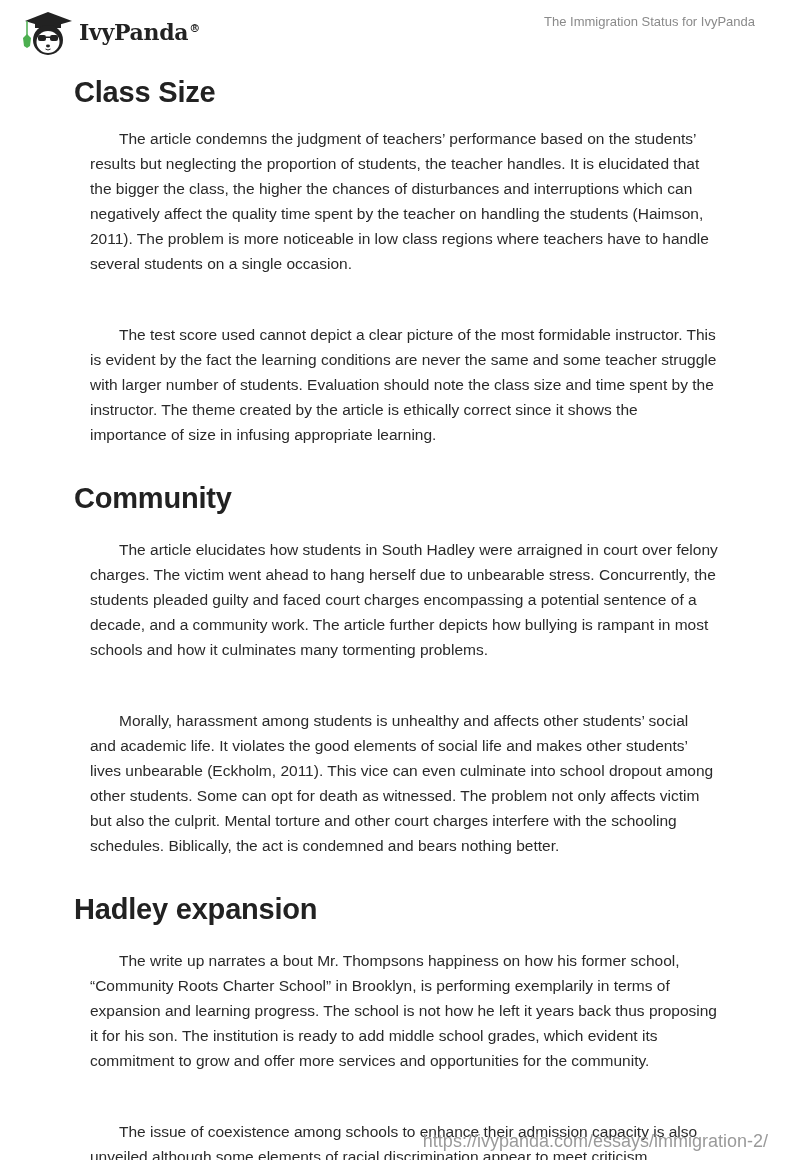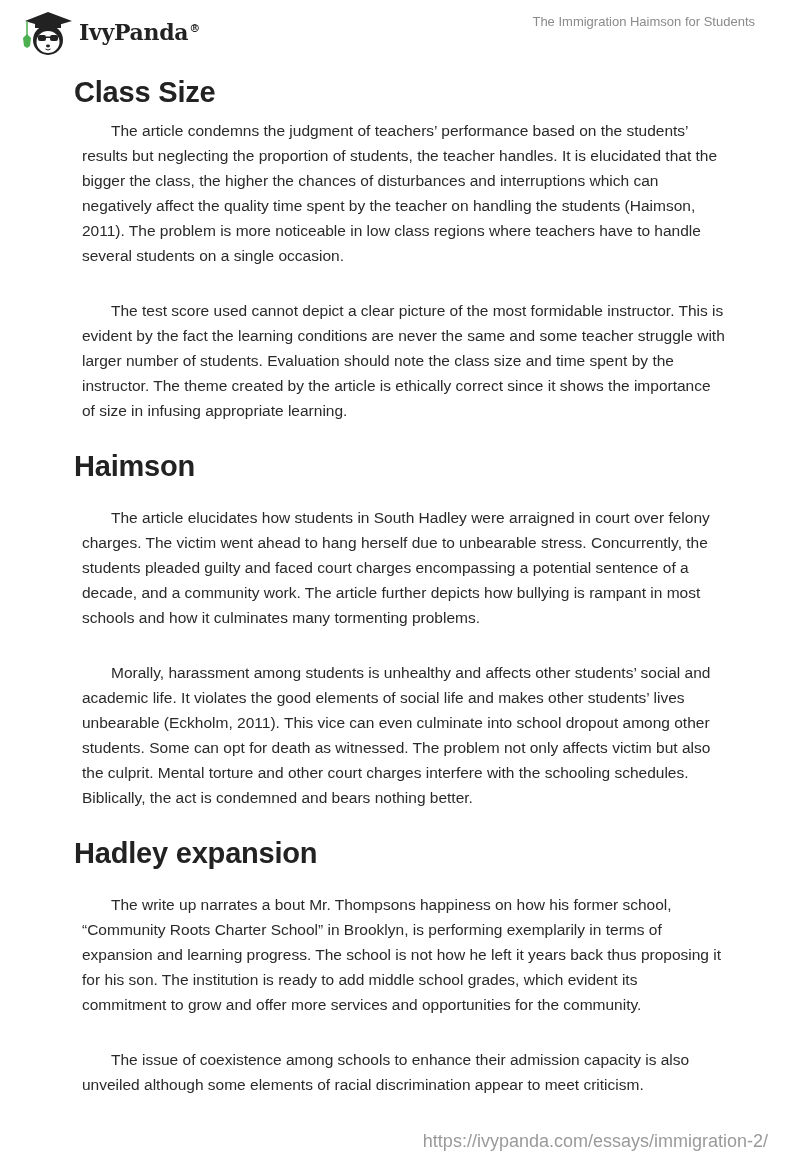--- a/index.html
+++ b/index.html
@@ -5,21 +5,21 @@
     html, body { margin: 0; padding: 0; background: #ffffff; }
     body { width: 800px; height: 1160px; position: relative; overflow: hidden; font-family: "Liberation Sans", sans-serif; color: #222; }
     .header { position: absolute; left: 0; top: 0; width: 788px; height: 60px; }
     .logo { position: absolute; left: 17px; top: 8px; display: flex; align-items: center; }
     .logo svg { width: 58px; height: 48px; }
     .logo-text { font-family: "DejaVu Serif", serif; font-weight: bold; font-size: 22px; color: #222; margin-left: 4px; letter-spacing: -0.3px; }
     .logo-reg { font-size: 11px; vertical-align: super; font-weight: bold; margin-left: 1px; }
     .doc-title { position: absolute; right: 33px; top: 14px; font-size: 13px; color: #8a8a8a; }
     .content { position: absolute; left: 74px; top: 74px; width: 660px; }
     h2 { font-size: 29px; font-weight: bold; margin: 0; color: #222; line-height: 36px; letter-spacing: -0.2px; }
-    p { font-size: 15.5px; line-height: 25px; margin: 8px; text-indent: 29px; color: #2a2a2a; }
+    p { font-size: 15.5px; line-height: 25px; margin: 16px; text-indent: 29px; color: #2a2a2a; }
     .s1-h { }
     .gap-p { height: 14px; }
     .gap-h { height: 14px; }
     .footer-url { position: absolute; right: 32px; top: 1131px; font-size: 18px; color: #9a9a9a; }
   </style>
 </head>
 <body>
 
 <div class="header">
   <div class="logo">
@@ -36,33 +36,33 @@
 
       <rect x="21" y="27" width="8" height="6" rx="2" fill="#222"></rect>
       <rect x="33" y="27" width="8" height="6" rx="2" fill="#222"></rect>
       <rect x="29" y="28.5" width="4" height="1.5" fill="#222"></rect>
 
       <ellipse cx="31" cy="38" rx="2" ry="1.4" fill="#222"></ellipse>
       <path d="M28.5,41 Q31,43 33.5,41" stroke="#222" stroke-width="1" fill="none"></path>
     </svg>
     <span class="logo-text"><span>IvyPanda</span><span class="logo-reg">®</span></span>
   </div>
-  <div class="doc-title">The Immigration Haimson for Students</div>
+  <div class="doc-title">The Immigration Status for IvyPanda</div>
 </div>
 
 <div class="content">
   <section>
     <h2 class="s1-h">Class Size</h2>
     <p>The article condemns the judgment of teachers’ performance based on the students’ results but neglecting the proportion of students, the teacher handles. It is elucidated that the bigger the class, the higher the chances of disturbances and interruptions which can negatively affect the quality time spent by the teacher on handling the students (Haimson, 2011). The problem is more noticeable in low class regions where teachers have to handle several students on a single occasion.</p>
     <div class="gap-p"></div>
     <p>The test score used cannot depict a clear picture of the most formidable instructor. This is evident by the fact the learning conditions are never the same and some teacher struggle with larger number of students. Evaluation should note the class size and time spent by the instructor. The theme created by the article is ethically correct since it shows the importance of size in infusing appropriate learning.</p>
   </section>
   <div class="gap-h" style="height:17px"></div>
   <section>
-    <h2 style="margin-bottom:21px">Haimson</h2>
+    <h2 style="margin-bottom:21px">Community</h2>
     <p>The article elucidates how students in South Hadley were arraigned in court over felony charges. The victim went ahead to hang herself due to unbearable stress. Concurrently, the students pleaded guilty and faced court charges encompassing a potential sentence of a decade, and a community work. The article further depicts how bullying is rampant in most schools and how it culminates many tormenting problems.</p>
     <div class="gap-p"></div>
     <p>Morally, harassment among students is unhealthy and affects other students’ social and academic life. It violates the good elements of social life and makes other students’ lives unbearable (Eckholm, 2011). This vice can even culminate into school dropout among other students. Some can opt for death as witnessed. The problem not only affects victim but also the culprit. Mental torture and other court charges interfere with the schooling schedules. Biblically, the act is condemned and bears nothing better.</p>
   </section>
   <div class="gap-h" style="height:17px"></div>
   <section>
     <h2 style="margin-bottom:21px">Hadley expansion</h2>
     <p>The write up narrates a bout Mr. Thompsons happiness on how his former school, “Community Roots Charter School” in Brooklyn, is performing exemplarily in terms of expansion and learning progress. The school is not how he left it years back thus proposing it for his son. The institution is ready to add middle school grades, which evident its commitment to grow and offer more services and opportunities for the community.</p>
     <div class="gap-p"></div>
     <p>The issue of coexistence among schools to enhance their admission capacity is also unveiled although some elements of racial discrimination appear to meet criticism.</p>

